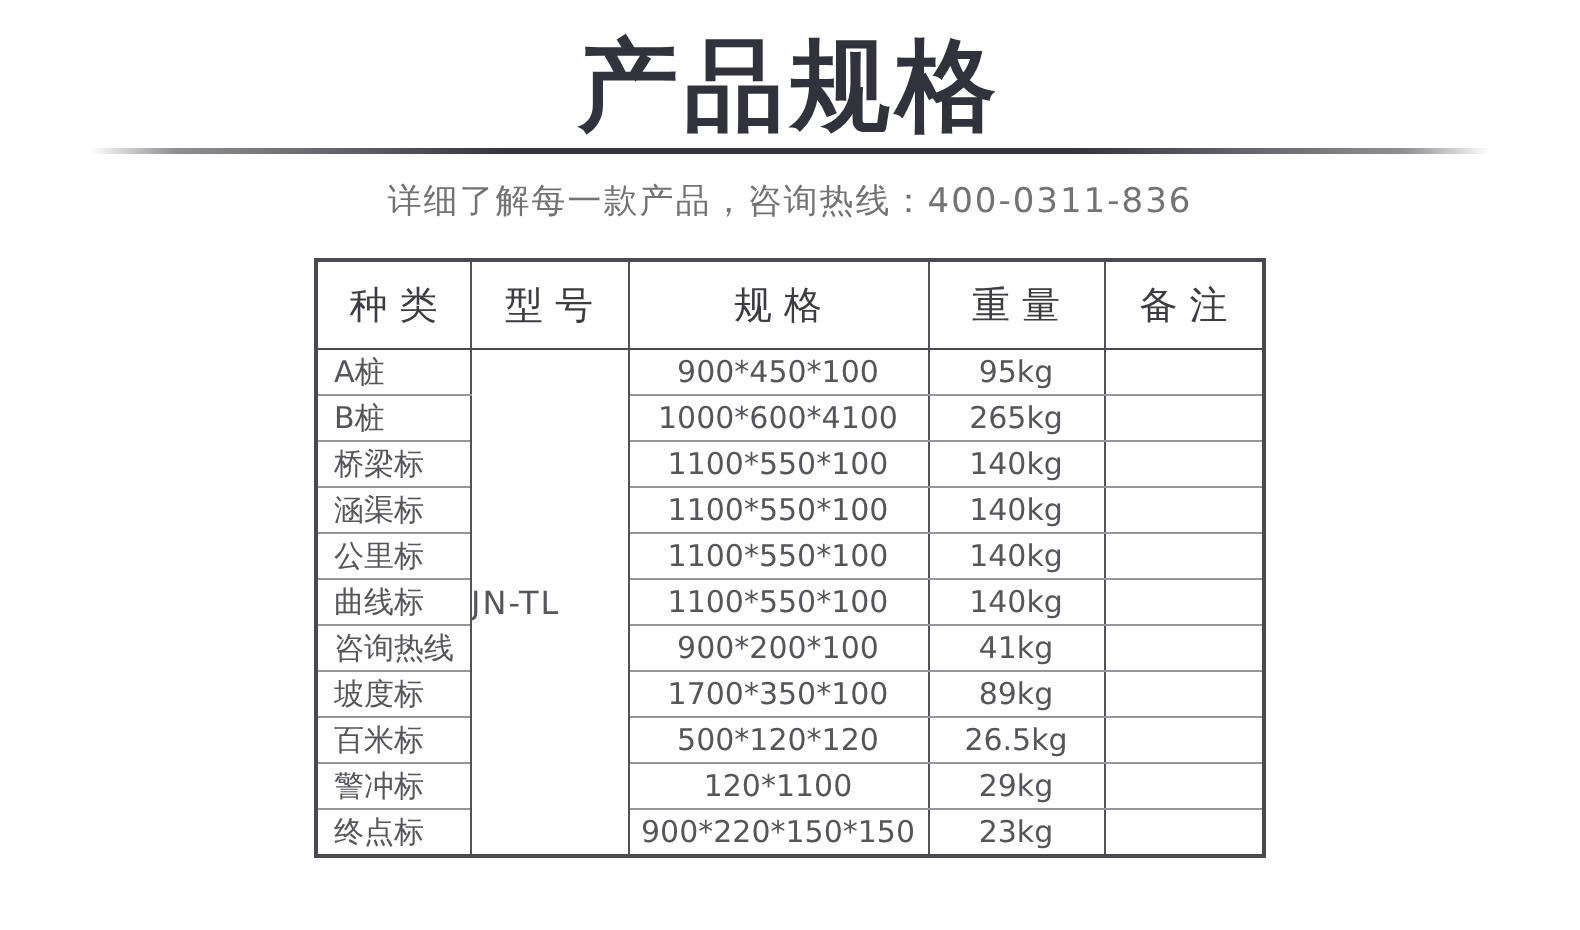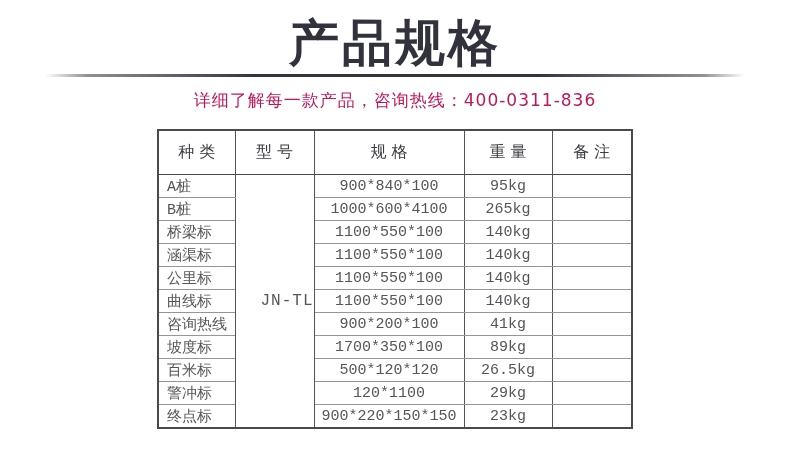--- a/index.html
+++ b/index.html
@@ -38,61 +38,60 @@
       rgba(52,52,62,0.55) 6%,
       #34343e 30%,
       #34343e 70%,
       rgba(52,52,62,0.55) 94%,
       rgba(52,52,62,0) 100%);
   }
   .subtitle {
     text-align: center;
     margin-top: 12px;
     font-size: 17px;
-    color: #be185d;
+    color: #737373;
     letter-spacing: 1px;
   }
   table.spec-table {
     margin: 17px auto 0 auto;
     width: 474px;
     border-collapse: collapse;
     table-layout: fixed;
     border: 2px solid #4a4a4e;
   }
   table.spec-table th {
     height: 43px;
-    font-size: 16px;
+    font-size: 19px;
     font-weight: normal;
     color: #3c3c42;
     text-align: center;
     border-left: 1px solid #525258;
     border-right: 1px solid #525258;
     border-bottom: 1px solid #4a4a4e;
     padding: 0;
   }
   table.spec-table td {
     height: 22px;
     font-size: 15px;
     color: #55555a;
     text-align: center;
     border-left: 1px solid #525258;
     border-right: 1px solid #525258;
     border-top: 1px solid #96969a;
     border-bottom: 1px solid #96969a;
     padding: 0;
     white-space: nowrap;
     overflow: hidden;
-    font-family: Liberation Mono, monospace;
   }
   table.spec-table td.c-type {
     text-align: left;
     padding-left: 8px;
   }
   table.spec-table td.c-model {
-    text-align: right;
+    text-align: left;
     font-size: 16px;
     letter-spacing: 1px;
   }
 </style>
 </head>
 <body>
 
 <div class="page">
 
   <h1 class="title">产品规格</h1>
@@ -115,21 +114,21 @@
         <th>型 号</th>
         <th>规 格</th>
         <th>重 量</th>
         <th>备 注</th>
       </tr>
     </thead>
     <tbody>
       <tr>
         <td class="c-type">A桩</td>
         <td class="c-model" rowspan="11">JN-TL</td>
-        <td class="c-spec">900*840*100</td>
+        <td class="c-spec">900*450*100</td>
         <td class="c-weight">95kg</td>
         <td class="c-note"></td>
       </tr>
       <tr>
         <td class="c-type">B桩</td>
         <td class="c-spec">1000*600*4100</td>
         <td class="c-weight">265kg</td>
         <td class="c-note"></td>
       </tr>
       <tr>

